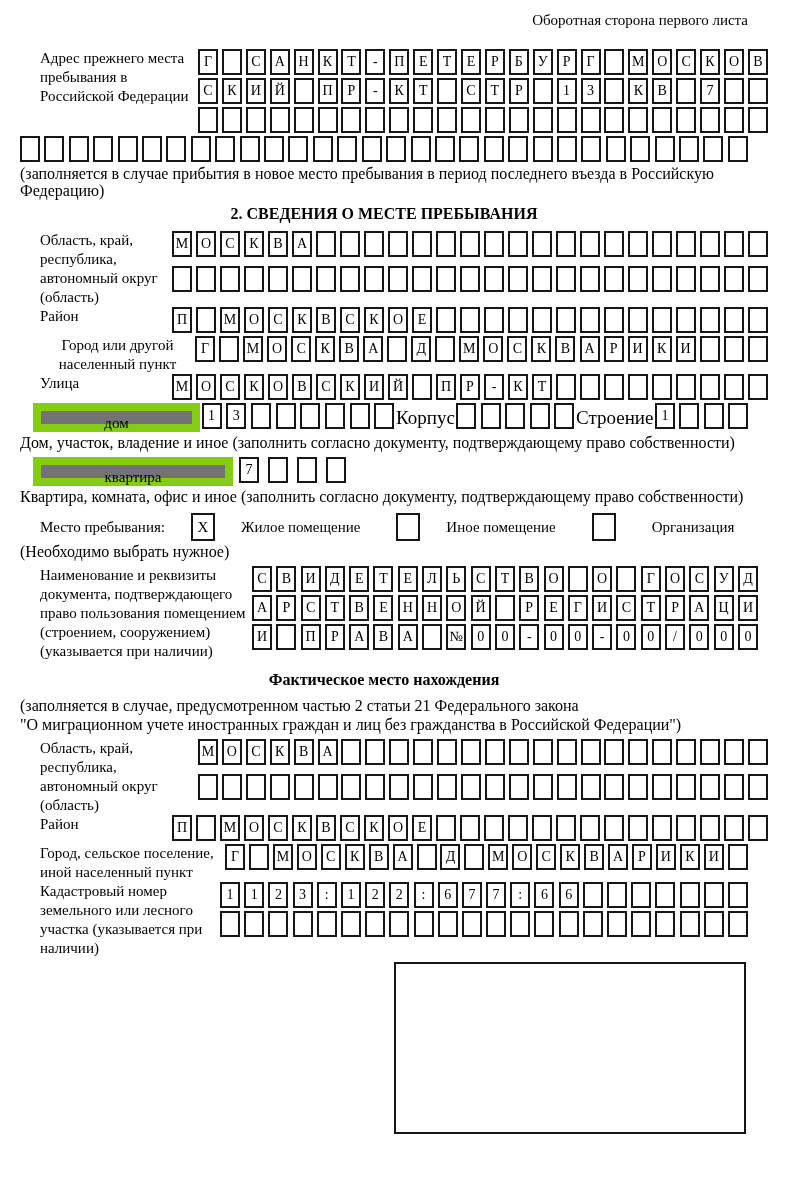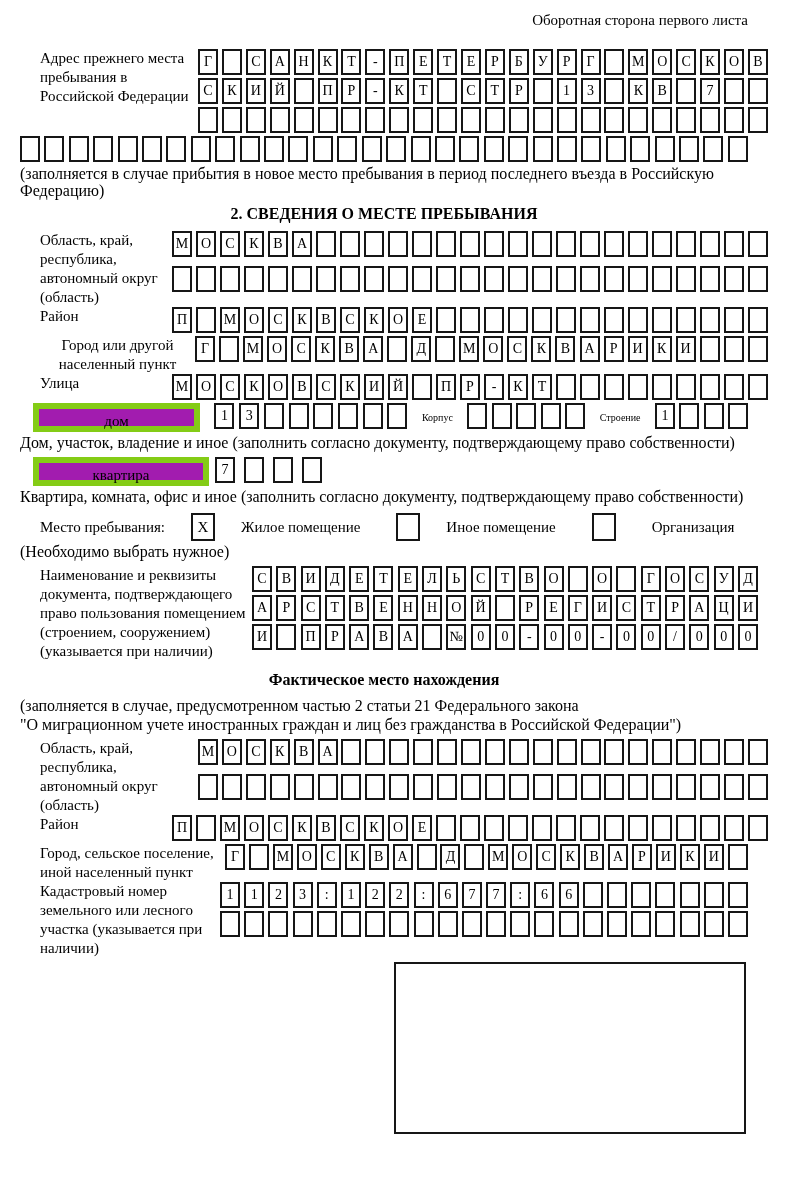--- a/index.html
+++ b/index.html
@@ -34,24 +34,24 @@
   .b180{flex-basis:200px;}
   .b212{flex-basis:232px;}
   .rows-col{flex:1 1 auto;}
 
   .note{font-size:16px;line-height:17px;margin:2px 0 6px 0;}
   .sec-title{font-size:16px;font-weight:700;text-align:center;margin:6px 0 8px 0;}
 
   
   .domrow{display:flex;align-items:center;justify-content:space-between;
           margin-left:13px;width:715px;margin-bottom:2px;}
-  .widebox{box-sizing:border-box;border:6px solid #84cc16;height:29px;
-           text-align:center;font-size:15px;line-height:25px;background:#a21caf;}
-  .wb167{width:167px}.wb200{width:176px}
-  .inline-lbl{font-size:10px;white-space:nowrap;}
+  .widebox{box-sizing:border-box;border:8px solid #84cc16;height:29px;
+           text-align:center;font-size:15px;line-height:25px;background:#737373;}
+  .wb167{width:167px}.wb200{width:200px}
+  .inline-lbl{font-size:19px;white-space:nowrap;}
   .kvrow{display:flex;align-items:center;gap:6px;margin-left:13px;margin-bottom:2px;}
 
   
   .mesto-row{display:flex;align-items:center;gap:26px;padding-left:20px;
              font-size:15px;margin:8px 0 2px 0;}
   .cb{box-sizing:border-box;width:24px;height:28px;border:2px solid #161616;
       text-align:center;font-size:15px;line-height:24px;flex:0 0 auto;}
   .sp{margin-left:10px;}.gap6{height:6px}
 
   

